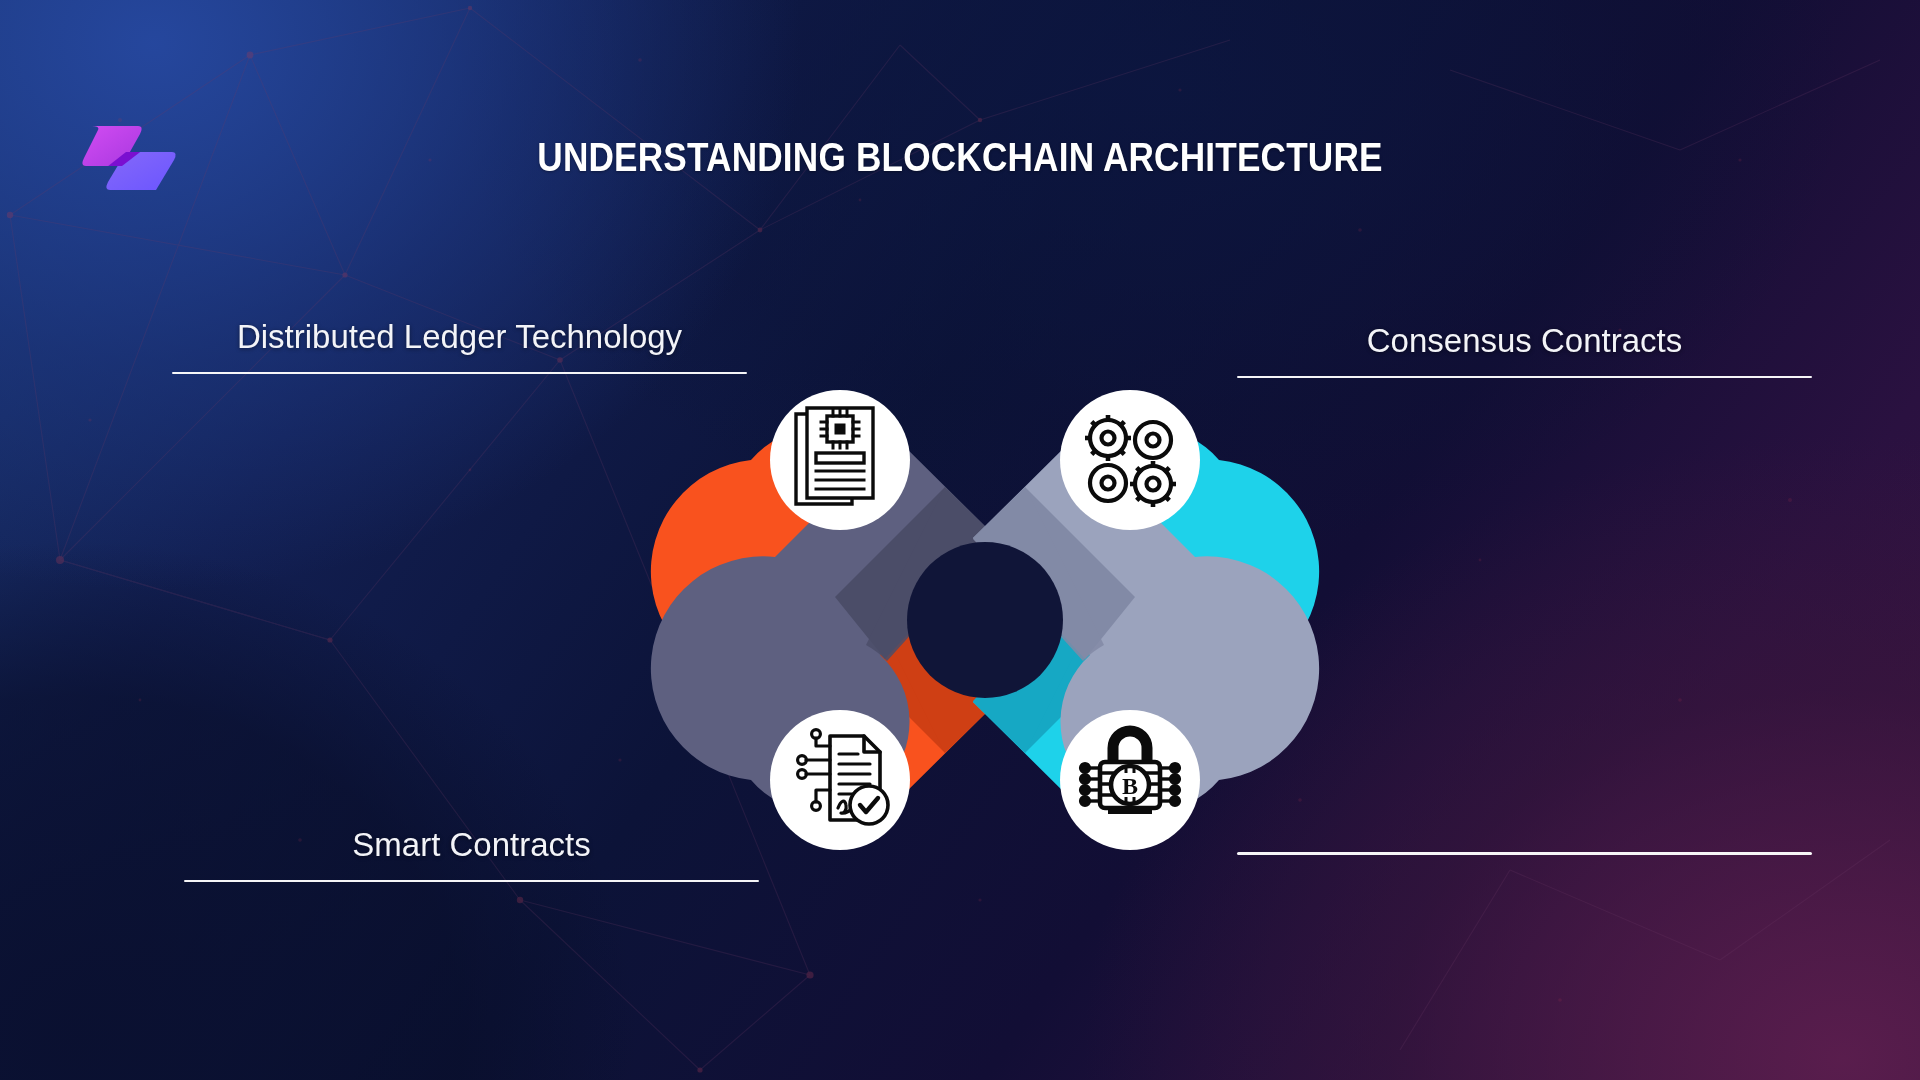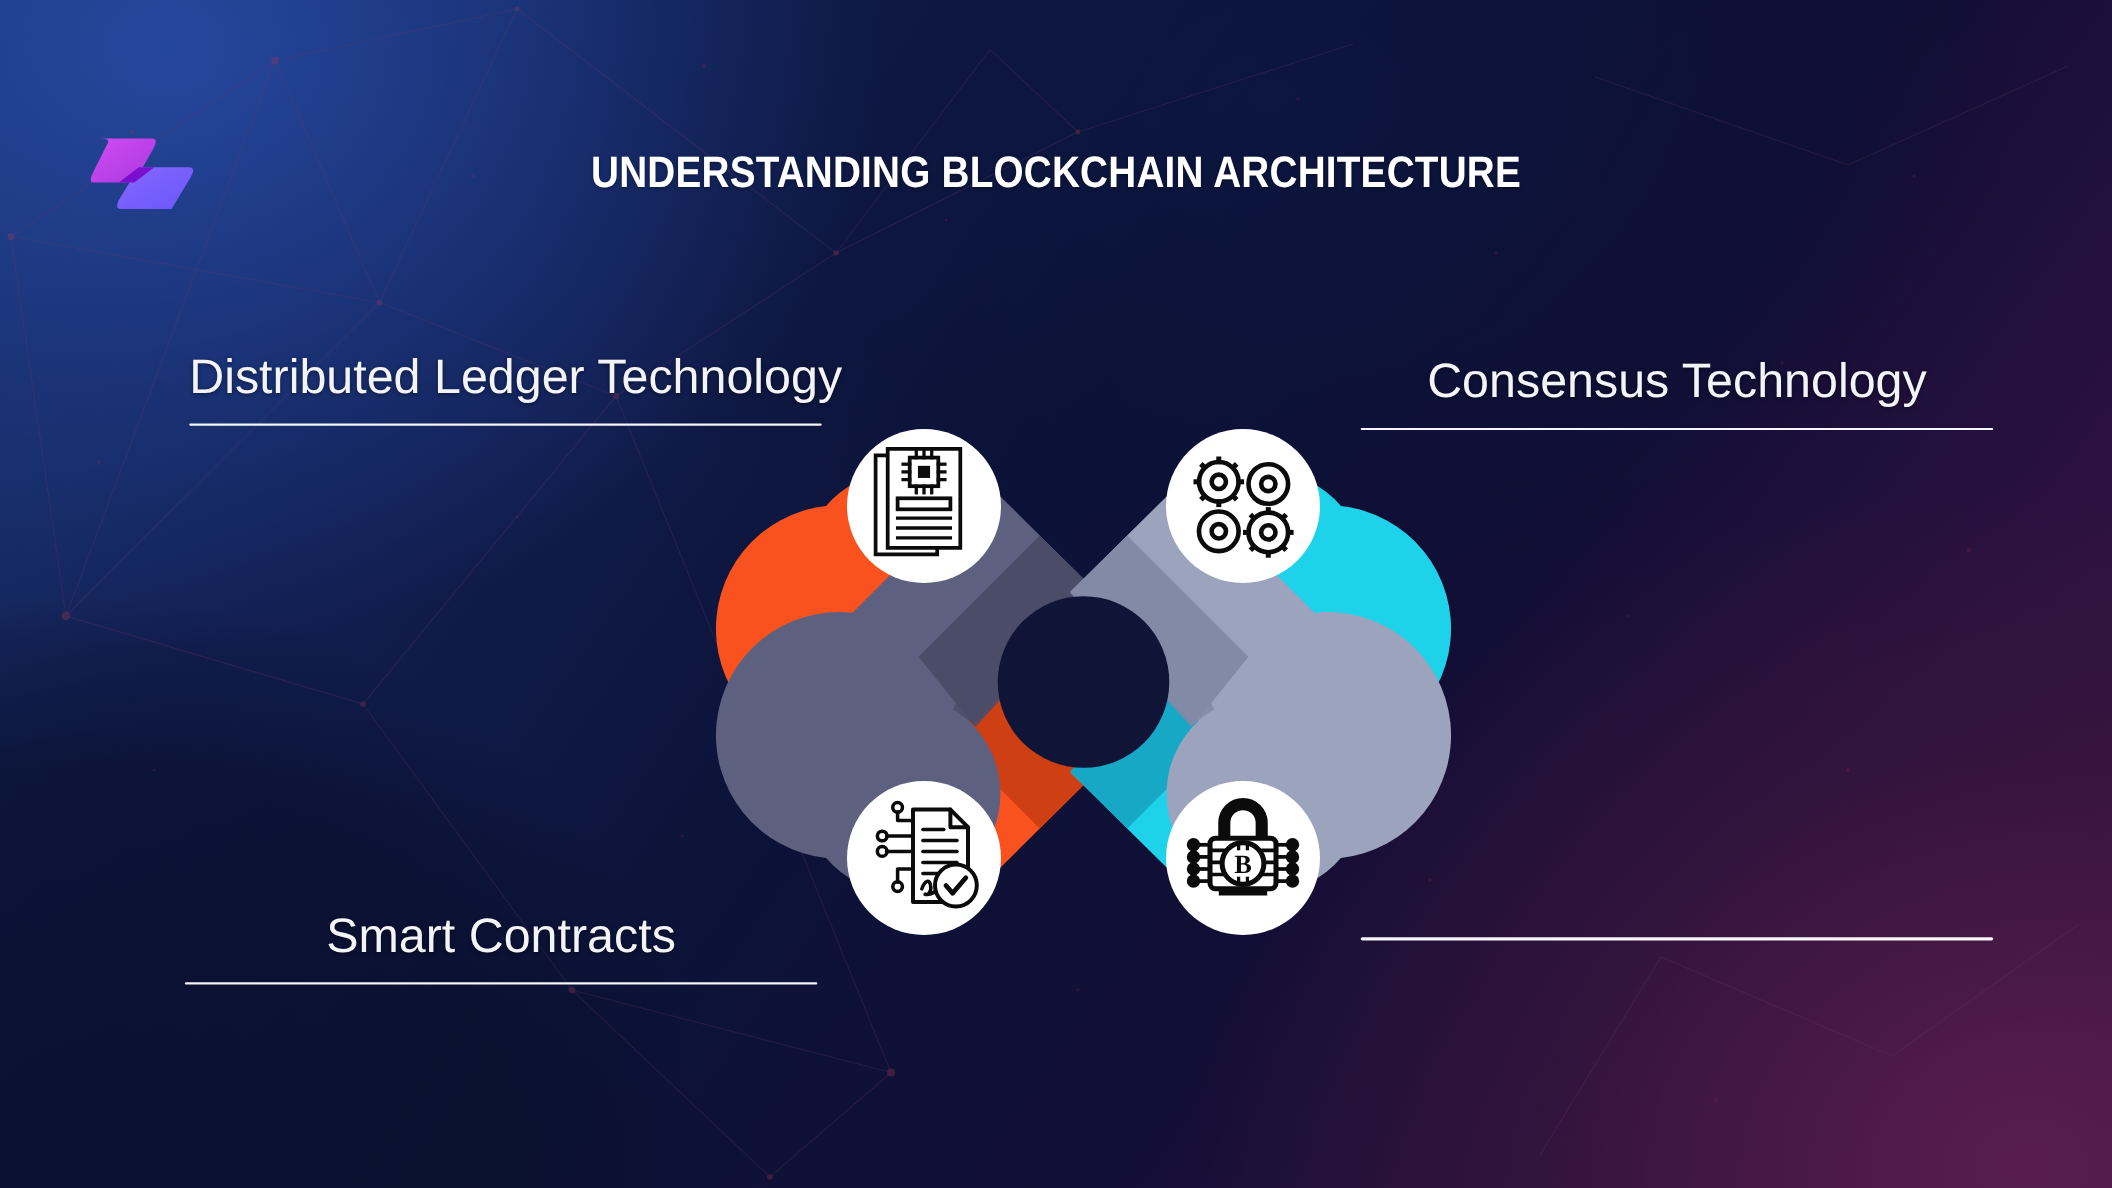--- a/index.html
+++ b/index.html
@@ -33,30 +33,30 @@
     color:#ffffff; font-size:40px; font-weight:700; letter-spacing:.2px;
     font-family:"Liberation Sans", sans-serif;
     transform:scaleX(.88); transform-origin:50% 50%;
     text-shadow:0 1px 3px rgba(0,0,0,.35);
     white-space:nowrap;
   }
 
   
   .label-block { position:absolute; }
   .label-text {
-    color:#f3f4f8; font-weight:400; font-size:44px; line-height:1.15;
+    color:#f3f4f8; font-weight:400; font-size:33px; line-height:1.15;
     white-space:nowrap; text-align:center;
     text-shadow:0 1px 4px rgba(0,0,0,.45);
     font-family:"Liberation Sans", sans-serif;
   }
   .label-rule { height:2.5px; background:#ffffff; border-radius:2px; margin-top:16px; opacity:.96; }
 
   .lbl-tl { left:172px;  top:318px; width:575px; }
   .lbl-tr { left:1237px; top:322px; width:575px; }
-  .lbl-bl { left:168px;  top:826px; width:575px; }
+  .lbl-bl { left:184px;  top:826px; width:575px; }
   .lbl-br { left:1237px; top:836px; width:575px; }
 
   
   .xwrap { position:absolute; left:735px; top:355px; width:500px; height:530px; }
   .xwrap svg { display:block; width:500px; height:530px; overflow:visible; }
 </style>
 </head>
 <body>
 
 <div id="slide">
@@ -150,21 +150,21 @@
   </svg>
 
   <div class="title">UNDERSTANDING BLOCKCHAIN ARCHITECTURE</div>
 
   <div class="label-block lbl-tl">
     <div class="label-text">Distributed Ledger Technology</div>
     <div class="label-rule"></div>
   </div>
 
   <div class="label-block lbl-tr">
-    <div class="label-text">Consensus Technology</div>
+    <div class="label-text">Consensus Contracts</div>
     <div class="label-rule"></div>
   </div>
 
   <div class="label-block lbl-bl">
     <div class="label-text">Smart Contracts</div>
     <div class="label-rule"></div>
   </div>
 
   <div class="label-block lbl-br">
     <div class="label-rule"></div>

